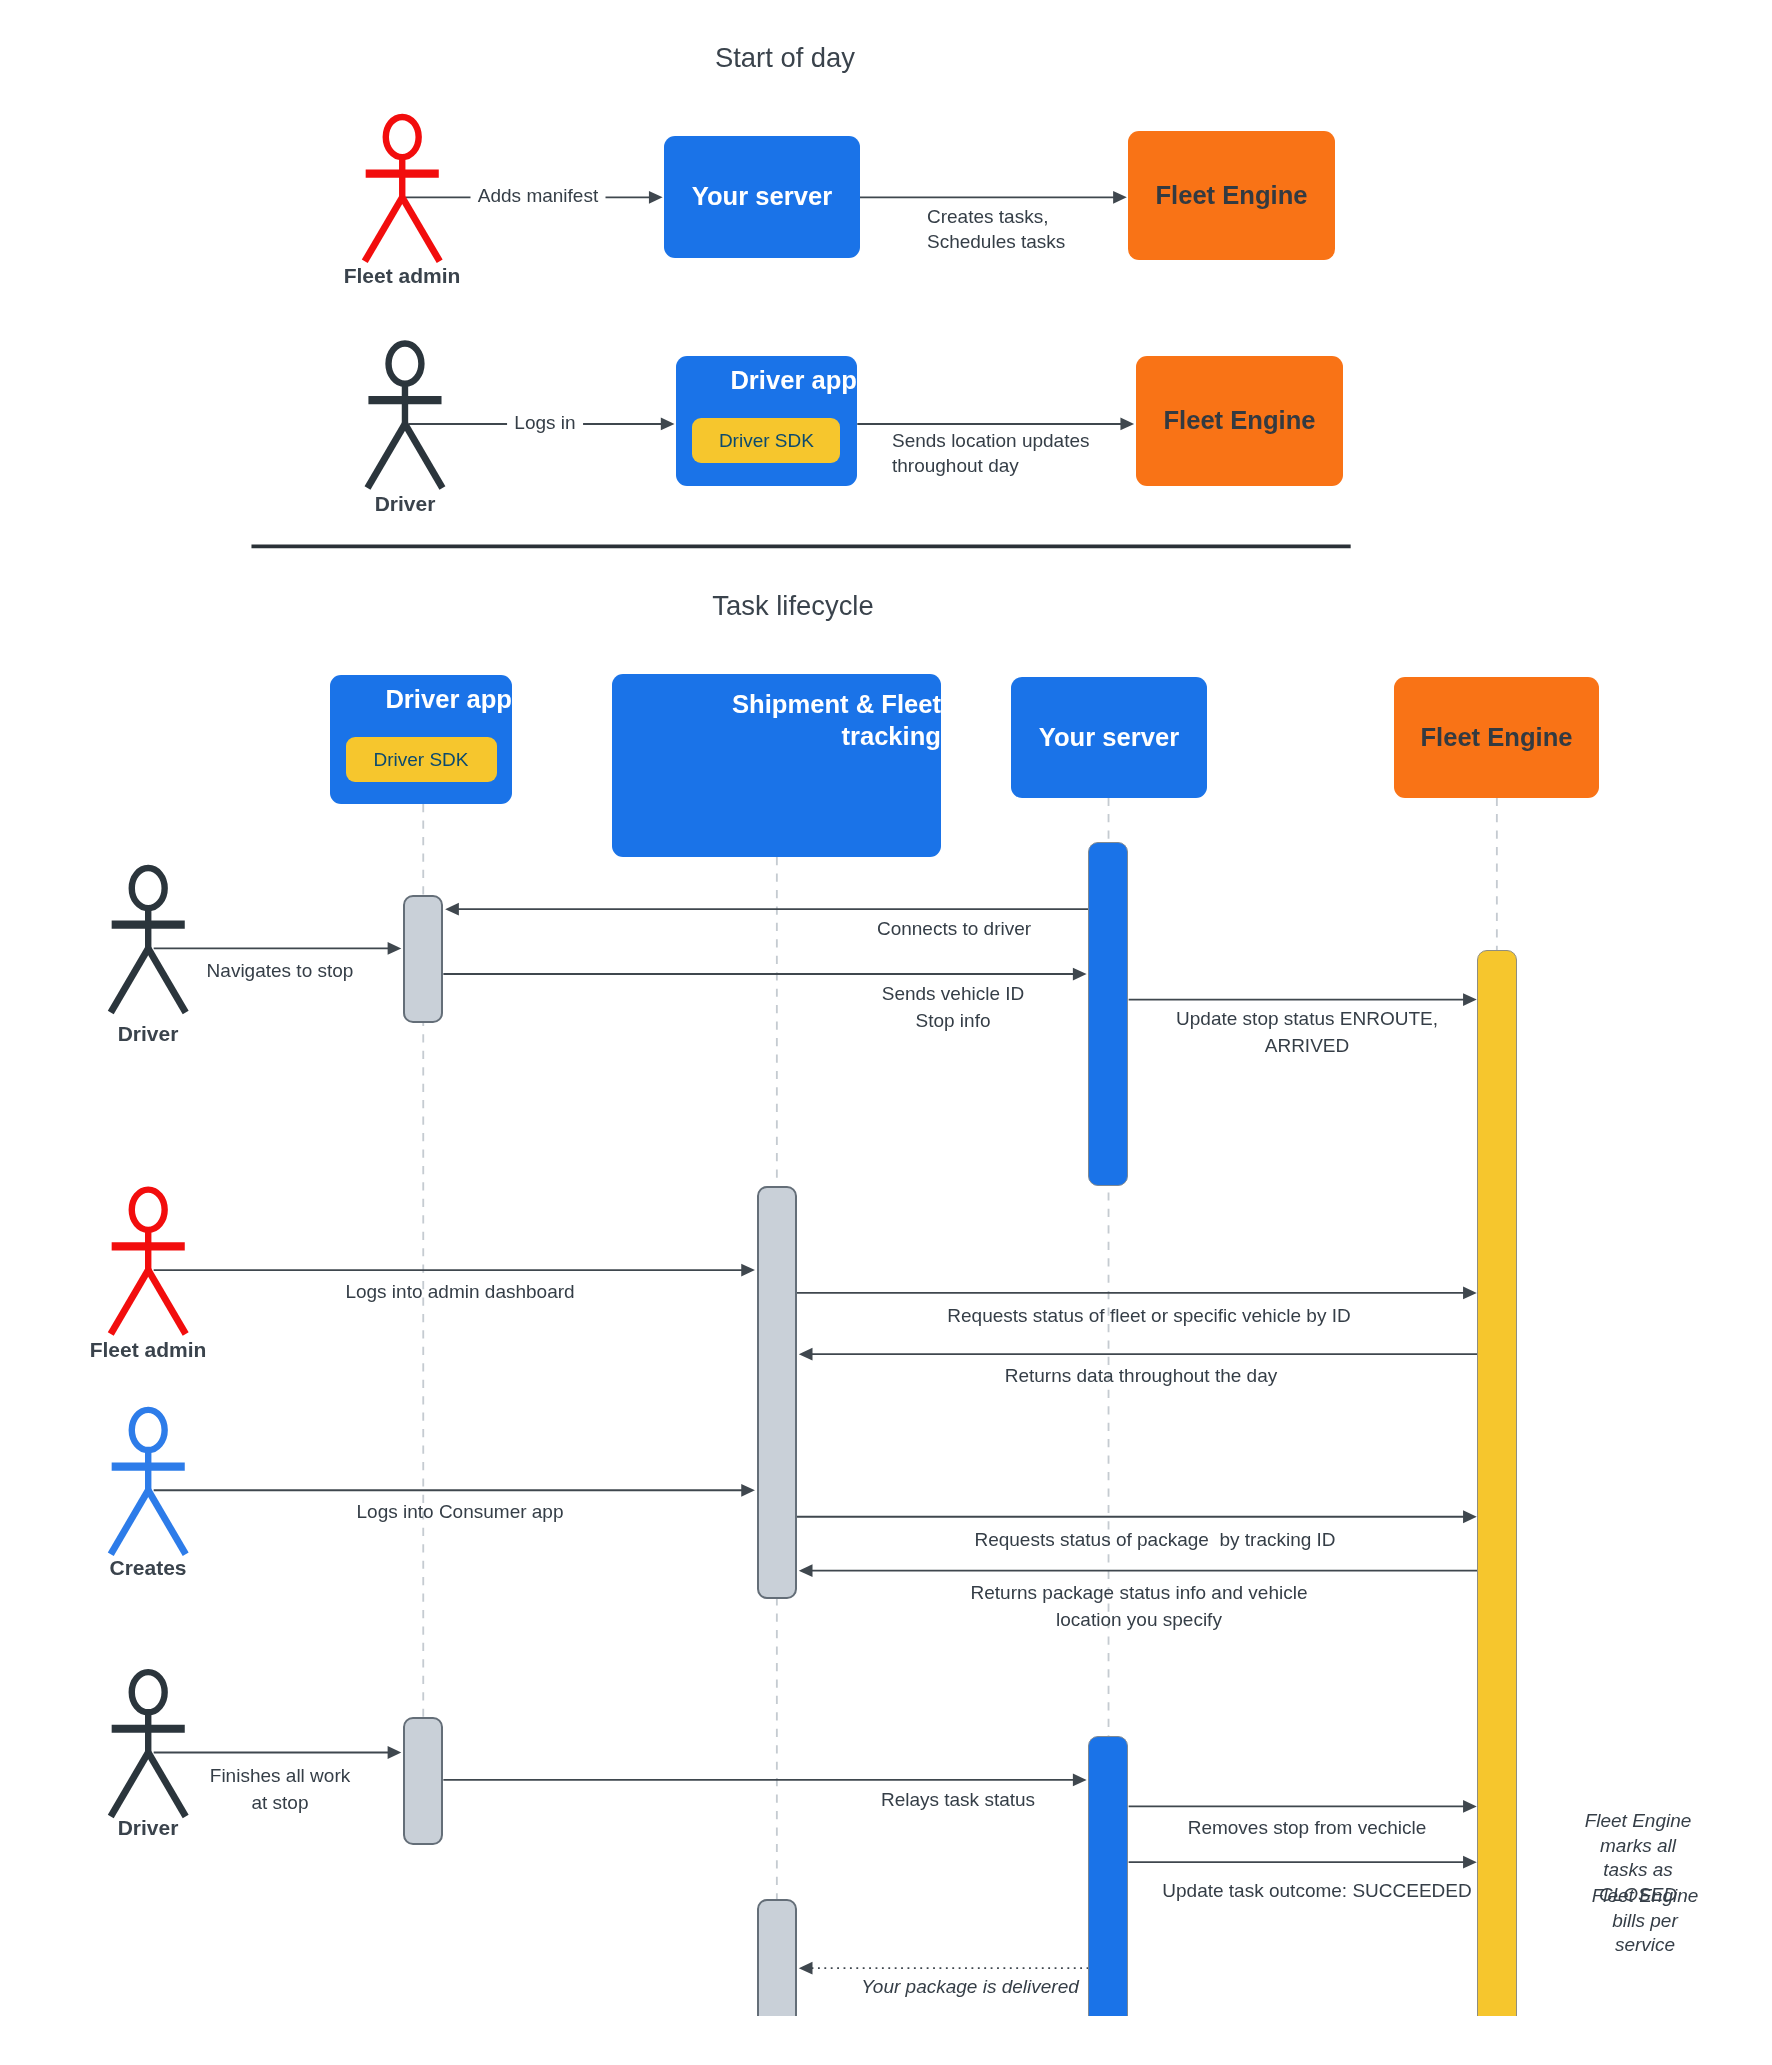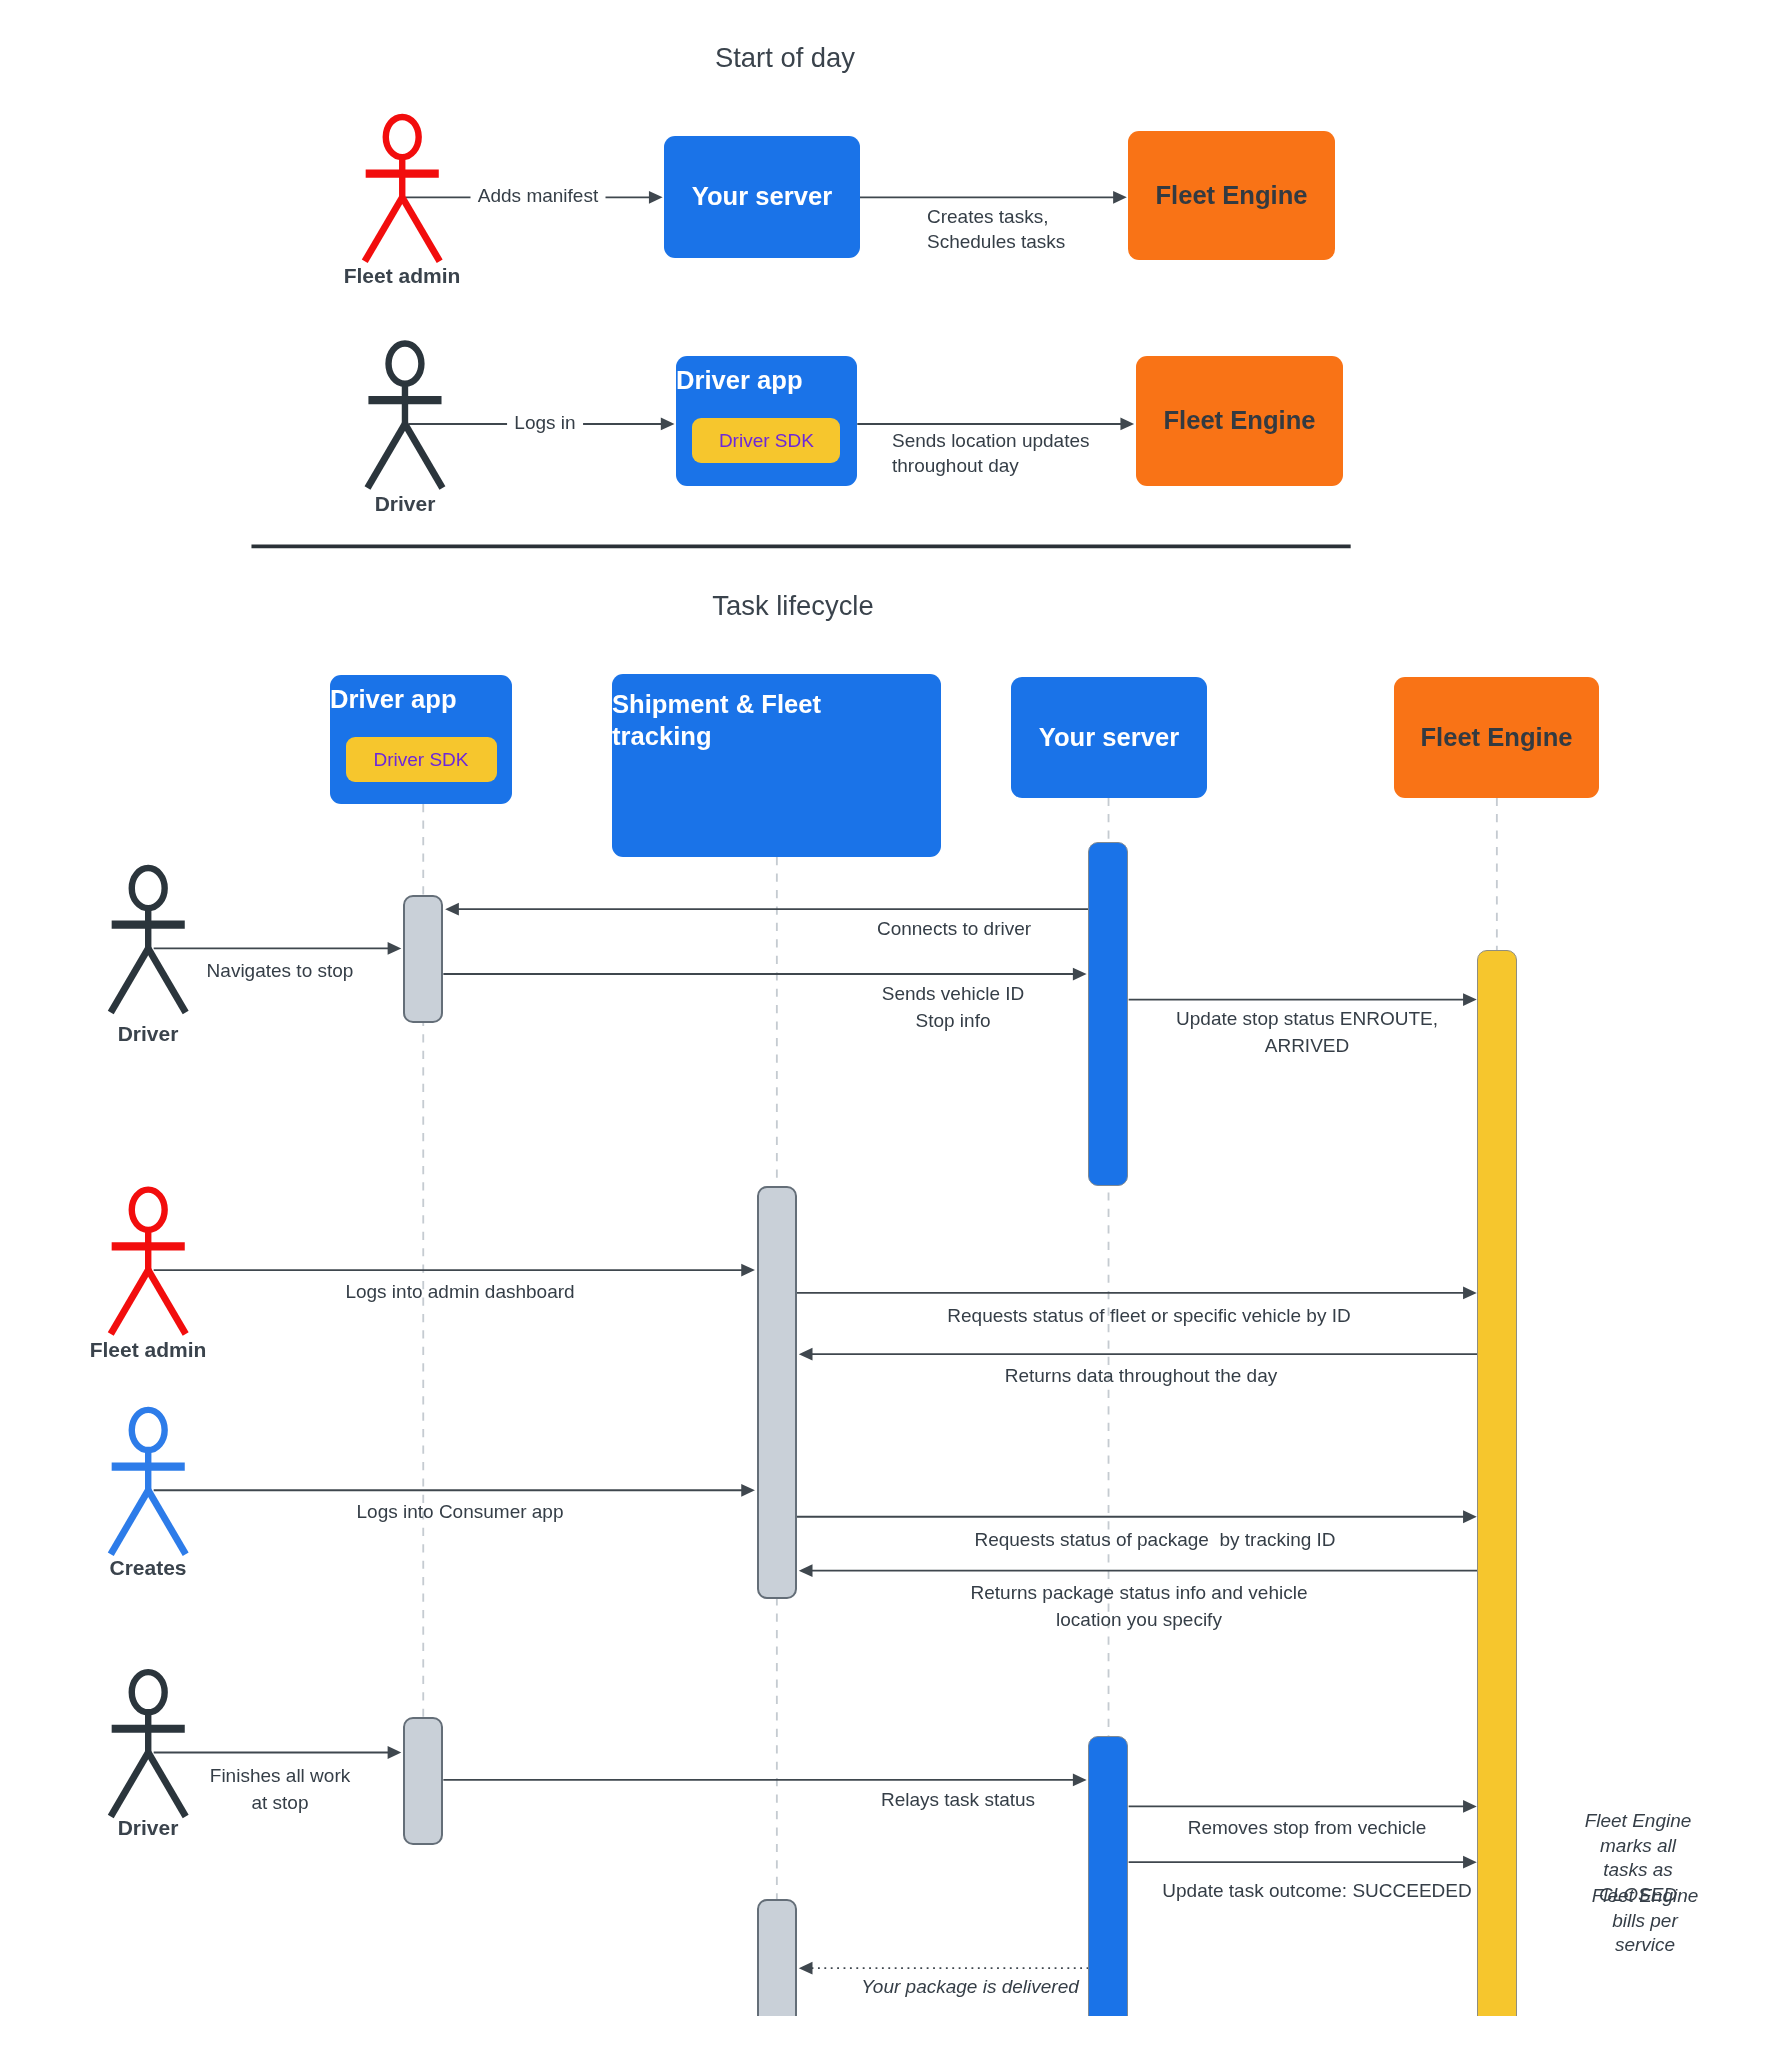--- a/index.html
+++ b/index.html
@@ -7,24 +7,24 @@
     position:relative;width:1773px;height:2016px;background:#ffffff;
     font-family:"Liberation Sans",sans-serif;color:#3a434c;overflow:hidden;
   }
   svg.layer{position:absolute;left:0;top:0;}
   
   .title{position:absolute;font-size:27.4px;transform:translateX(-50%);white-space:nowrap;color:#3a434c;}
   
   .box{position:absolute;border-radius:11px;display:flex;align-items:center;justify-content:center;}
   .box.blue{background:#1a73e8;color:#ffffff;}
   .box.yellow{background:#f97316;color:#333a41;}
-  .box-title{font-weight:bold;font-size:25.6px;line-height:1.25;text-align:left;white-space:pre-wrap;}
+  .box-title{font-weight:bold;font-size:25.6px;line-height:1.25;text-align:right;white-space:pre-wrap;}
   .box-title.top{position:absolute;left:0;right:0;top:9.1px;}
   .chip{
-    position:absolute;background:#f6c62d;color:#6d28d9;border-radius:9.1px;
+    position:absolute;background:#f6c62d;color:#0c4a6e;border-radius:9.1px;
     display:flex;align-items:center;justify-content:center;
     font-size:19px;line-height:1.45;text-align:center;white-space:pre-wrap;
   }
   
   .bar{position:absolute;box-sizing:border-box;border-radius:10px;}
   .bar.gray{background:#c9d0d8;border:2.7px solid #646e78;}
   .bar.blue{background:#1a73e8;border:1.8px solid #7f8992;}
   .bar.yellow{background:#f6c62d;border:1.8px solid #8f8d80;}
   
   .lbl{

